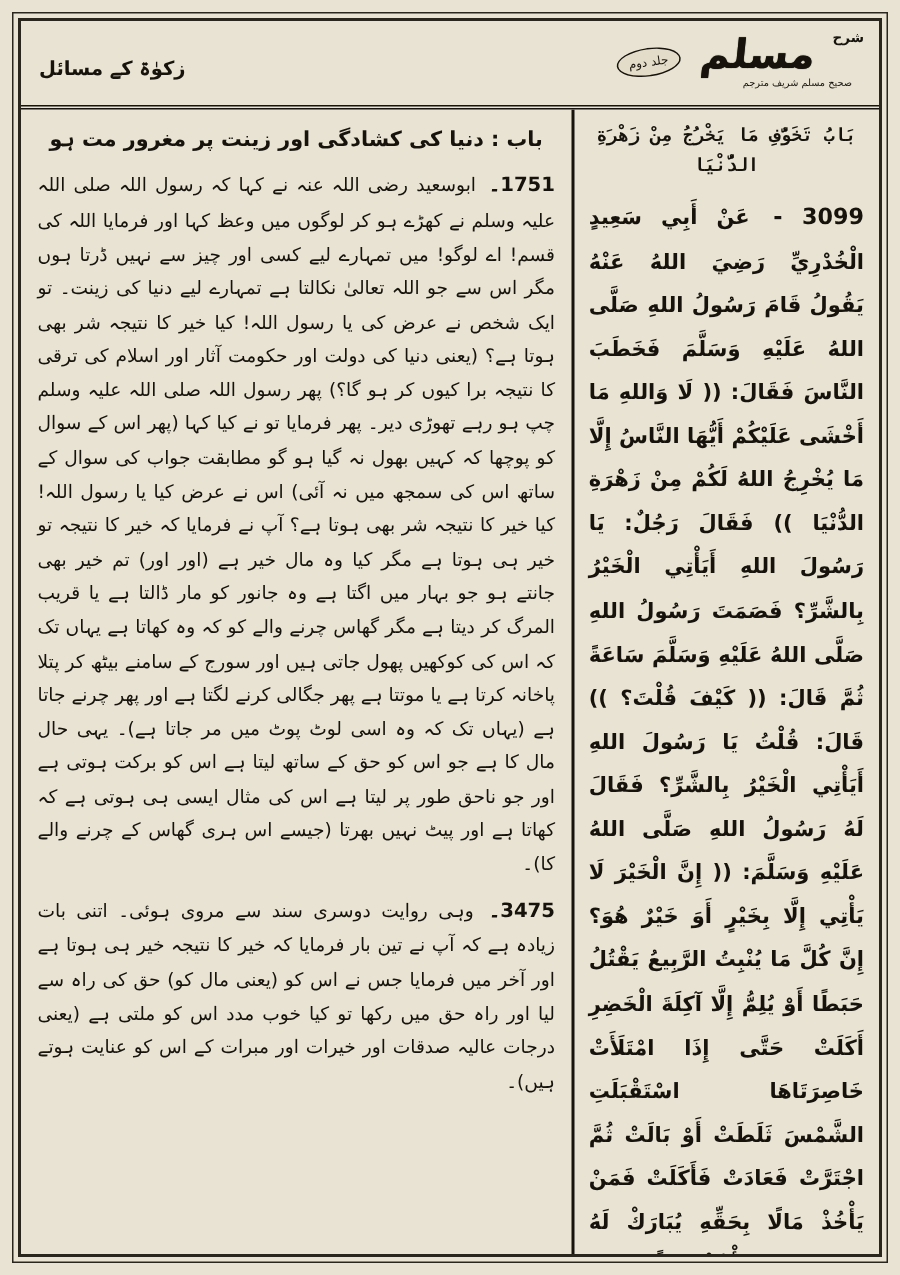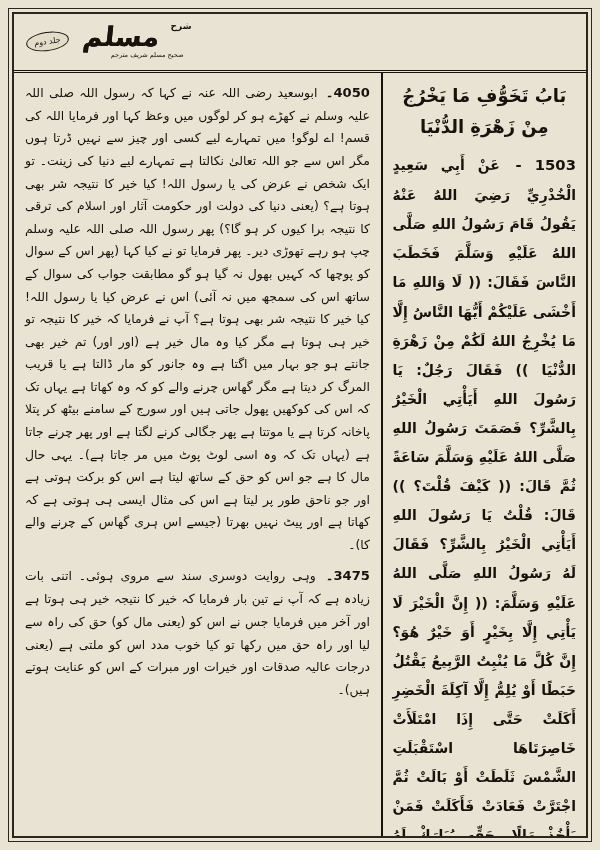--- a/index.html
+++ b/index.html
@@ -113,21 +113,21 @@
     font-weight:bold;
     line-height:2.08;
     text-align:justify;
   }
   .bab-heading{
     font-weight:bold;
     text-align:center;
     margin:0 0 6px 0;
   }
   .bab-urdu{font-size:13.8px;}
-  .bab-arabic{font-size:18px;line-height:1.7;margin-bottom:8px;}
+  .bab-arabic{font-size:12px;line-height:1.7;margin-bottom:8px;font-family:Liberation Mono, monospace;}
   p.hadith{margin:0 0 8px 0;}
   .h-num{
     font-weight:bold;
     font-size:1.06em;
     padding-left:3px;
   }
   
   .page-footer{
     flex:0 0 auto;
     height:26px;
@@ -138,53 +138,55 @@
   }
 </style>
 </head>
 <body>
 
 <div class="sheet">
   <div class="frame-outer">
     <div class="frame-inner">
 
       <header class="page-header">
+        <div class="running-title" lang="ur">زکوٰۃ کے مسائل</div>
 
         <div class="logo-area">
           <span class="volume-badge" lang="ur">جلد دوم</span>
           <div class="logo-block">
             <span class="logo-small" lang="ar">شرح</span>
             <span class="logo-title" lang="ar">مسلم</span>
             <div class="logo-subtitle" lang="ur">صحیح مسلم شریف مترجم</div>
           </div>
         </div>
       </header>
 
       <main class="columns">
 
         <section class="col col-urdu" lang="ur">
+          <h2 class="bab-heading bab-urdu">باب : دنیا کی کشادگی اور زینت پر مغرور مت ہو</h2>
 
           <p class="hadith">
-            <span class="h-num">4050۔</span>
+            <span class="h-num">1751۔</span>
             <span>ابوسعید رضی اللہ عنہ نے کہا کہ رسول اللہ صلی اللہ علیہ وسلم نے کھڑے ہو کر لوگوں میں وعظ کہا اور فرمایا اللہ کی قسم! اے لوگو! میں تمہارے لیے کسی اور چیز سے نہیں ڈرتا ہوں مگر اس سے جو اللہ تعالیٰ نکالتا ہے تمہارے لیے دنیا کی زینت۔ تو ایک شخص نے عرض کی یا رسول اللہ! کیا خیر کا نتیجہ شر بھی ہوتا ہے؟ (یعنی دنیا کی دولت اور حکومت آثار اور اسلام کی ترقی کا نتیجہ برا کیوں کر ہو گا؟) پھر رسول اللہ صلی اللہ علیہ وسلم چپ ہو رہے تھوڑی دیر۔ پھر فرمایا تو نے کیا کہا (پھر اس کے سوال کو پوچھا کہ کہیں بھول نہ گیا ہو گو مطابقت جواب کی سوال کے ساتھ اس کی سمجھ میں نہ آئی) اس نے عرض کیا یا رسول اللہ! کیا خیر کا نتیجہ شر بھی ہوتا ہے؟ آپ نے فرمایا کہ خیر کا نتیجہ تو خیر ہی ہوتا ہے مگر کیا وہ مال خیر ہے (اور اور) تم خیر بھی جانتے ہو جو بہار میں اگتا ہے وہ جانور کو مار ڈالتا ہے یا قریب المرگ کر دیتا ہے مگر گھاس چرنے والے کو کہ وہ کھاتا ہے یہاں تک کہ اس کی کوکھیں پھول جاتی ہیں اور سورج کے سامنے بیٹھ کر پتلا پاخانہ کرتا ہے یا موتتا ہے پھر جگالی کرنے لگتا ہے اور پھر چرنے جاتا ہے (یہاں تک کہ وہ اسی لوٹ پوٹ میں مر جاتا ہے)۔ یہی حال مال کا ہے جو اس کو حق کے ساتھ لیتا ہے اس کو برکت ہوتی ہے اور جو ناحق طور پر لیتا ہے اس کی مثال ایسی ہی ہوتی ہے کہ کھاتا ہے اور پیٹ نہیں بھرتا (جیسے اس ہری گھاس کے چرنے والے کا)۔</span>
           </p>
 
           <p class="hadith">
             <span class="h-num">3475۔</span>
             <span>وہی روایت دوسری سند سے مروی ہوئی۔ اتنی بات زیادہ ہے کہ آپ نے تین بار فرمایا کہ خیر کا نتیجہ خیر ہی ہوتا ہے اور آخر میں فرمایا جس نے اس کو (یعنی مال کو) حق کی راہ سے لیا اور راہ حق میں رکھا تو کیا خوب مدد اس کو ملتی ہے (یعنی درجات عالیہ صدقات اور خیرات اور مبرات کے اس کو عنایت ہوتے ہیں)۔</span>
           </p>
         </section>
 
         <div class="col-divider"></div>
 
         <section class="col col-arabic" lang="ar">
           <h2 class="bab-heading bab-arabic">بَابُ تَخَوُّفِ مَا يَخْرُجُ مِنْ زَهْرَةِ الدُّنْيَا</h2>
 
           <p class="hadith">
-            <span class="h-num">1503 -</span>
+            <span class="h-num">3099 -</span>
             <span>عَنْ أَبِي سَعِيدٍ الْخُدْرِيِّ رَضِيَ اللهُ عَنْهُ يَقُولُ قَامَ رَسُولُ اللهِ صَلَّى اللهُ عَلَيْهِ وَسَلَّمَ فَخَطَبَ النَّاسَ فَقَالَ: (( لَا وَاللهِ مَا أَخْشَى عَلَيْكُمْ أَيُّهَا النَّاسُ إِلَّا مَا يُخْرِجُ اللهُ لَكُمْ مِنْ زَهْرَةِ الدُّنْيَا )) فَقَالَ رَجُلٌ: يَا رَسُولَ اللهِ أَيَأْتِي الْخَيْرُ بِالشَّرِّ؟ فَصَمَتَ رَسُولُ اللهِ صَلَّى اللهُ عَلَيْهِ وَسَلَّمَ سَاعَةً ثُمَّ قَالَ: (( كَيْفَ قُلْتَ؟ )) قَالَ: قُلْتُ يَا رَسُولَ اللهِ أَيَأْتِي الْخَيْرُ بِالشَّرِّ؟ فَقَالَ لَهُ رَسُولُ اللهِ صَلَّى اللهُ عَلَيْهِ وَسَلَّمَ: (( إِنَّ الْخَيْرَ لَا يَأْتِي إِلَّا بِخَيْرٍ أَوَ خَيْرٌ هُوَ؟ إِنَّ كُلَّ مَا يُنْبِتُ الرَّبِيعُ يَقْتُلُ حَبَطًا أَوْ يُلِمُّ إِلَّا آكِلَةَ الْخَضِرِ أَكَلَتْ حَتَّى إِذَا امْتَلَأَتْ خَاصِرَتَاهَا اسْتَقْبَلَتِ الشَّمْسَ ثَلَطَتْ أَوْ بَالَتْ ثُمَّ اجْتَرَّتْ فَعَادَتْ فَأَكَلَتْ فَمَنْ يَأْخُذْ مَالًا بِحَقِّهِ يُبَارَكْ لَهُ فِيهِ وَمَنْ يَأْخُذْ مَالًا بِغَيْرِ حَقِّهِ فَمَثَلُهُ كَمَثَلِ الَّذِي يَأْكُلُ وَلَا يَشْبَعُ ))</span>
           </p>
 
         </section>
 
       </main>
 
 
     </div>
   </div>

